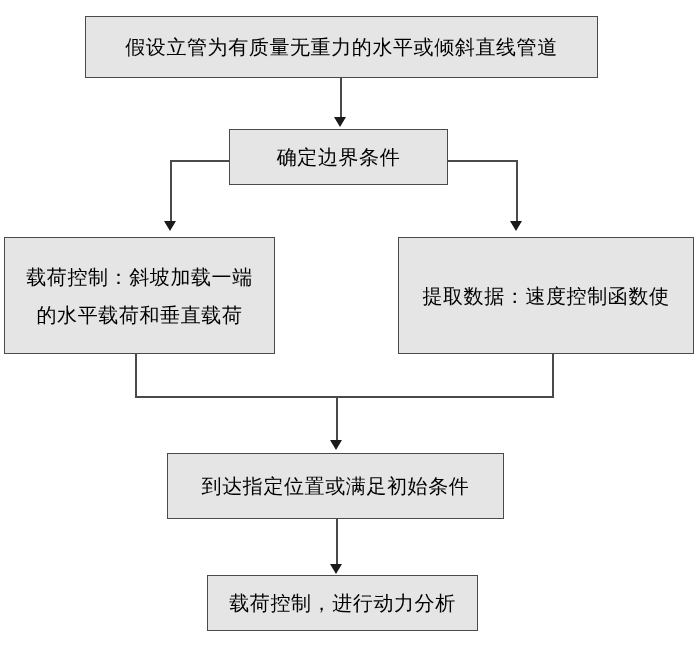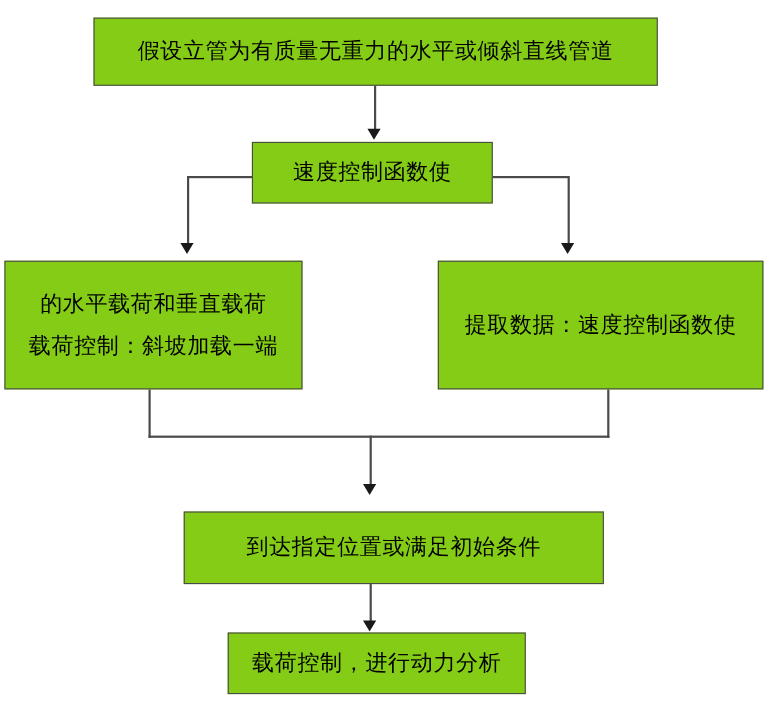--- a/index.html
+++ b/index.html
@@ -12,42 +12,42 @@
     width: 700px;
     height: 645px;
     background: #ffffff;
     overflow: hidden;
     font-family: "Liberation Serif", "DejaVu Serif", serif;
   }
   .node {
     position: absolute;
     box-sizing: border-box;
     border: 1.6px solid #4a4a4a;
-    background: #84cc16;
+    background: #e5e5e5;
     display: flex;
     flex-direction: column;
     align-items: center;
     justify-content: center;
     text-align: center;
     color: #000000;
     font-size: 20px;
     letter-spacing: 0.6px;
     line-height: 1.9;
     z-index: 2;
   }
   .node .line {
     display: block;
     white-space: nowrap;
   }
   
   #node-assumption { left: 85px;  top: 16px;  width: 513px; height: 62px; }
   #node-boundary   { left: 229px; top: 129px; width: 219px; height: 56px; }
   #node-load       { left: 4px;   top: 237px; width: 271px; height: 117px; }
   #node-disp       { left: 398px; top: 237px; width: 296px; height: 117px; }
-  #node-reach      { left: 167px; top: 465px; width: 382px; height: 66px; }
+  #node-reach      { left: 167px; top: 453px; width: 337px; height: 66px; }
   #node-extract    { left: 207px; top: 575px; width: 271px; height: 56px; }
 
   
   .conn {
     position: absolute;
     background: #4a4a4a;
     z-index: 1;
   }
   .v { width: 1.6px; }
   .h { height: 1.6px; }
@@ -92,34 +92,34 @@
 <div id="canvas">
 
   <div class="node" id="node-assumption">
     <span class="line">假设立管为有质量无重力的水平或倾斜直线管道</span>
   </div>
 
   <div class="conn v" id="e1-v"></div>
   <div class="arrow" id="e1-head"></div>
 
   <div class="node" id="node-boundary">
-    <span class="line">速度控制函数使</span>
+    <span class="line">确定边界条件</span>
   </div>
 
   <div class="conn h" id="e2-h"></div>
   <div class="conn v" id="e2-v"></div>
   <div class="arrow" id="e2-head"></div>
 
   <div class="conn h" id="e3-h"></div>
   <div class="conn v" id="e3-v"></div>
   <div class="arrow" id="e3-head"></div>
 
   <div class="node" id="node-load">
+    <span class="line">载荷控制：斜坡加载一端</span>
     <span class="line">的水平载荷和垂直载荷</span>
-    <span class="line">载荷控制：斜坡加载一端</span>
   </div>
 
   <div class="node" id="node-disp">
     <span class="line">提取数据：速度控制函数使</span>
   </div>
 
   <div class="conn v" id="e4-v-left"></div>
   <div class="conn v" id="e4-v-right"></div>
   <div class="conn h" id="e4-h"></div>
   <div class="conn v" id="e4-v-mid"></div>

